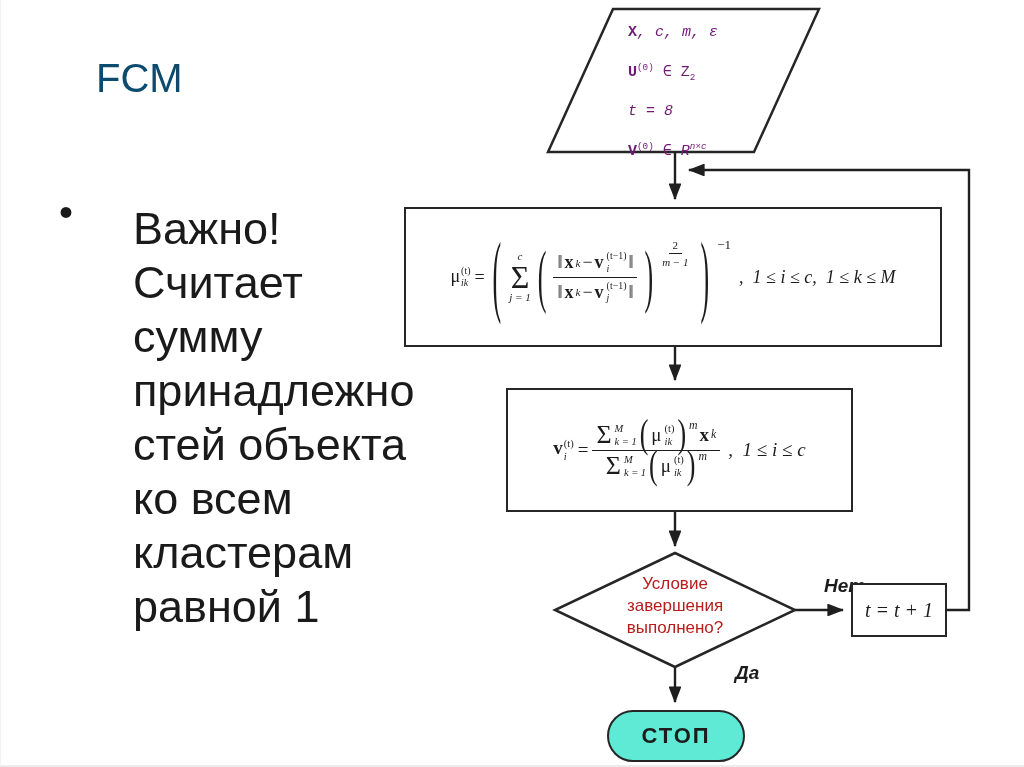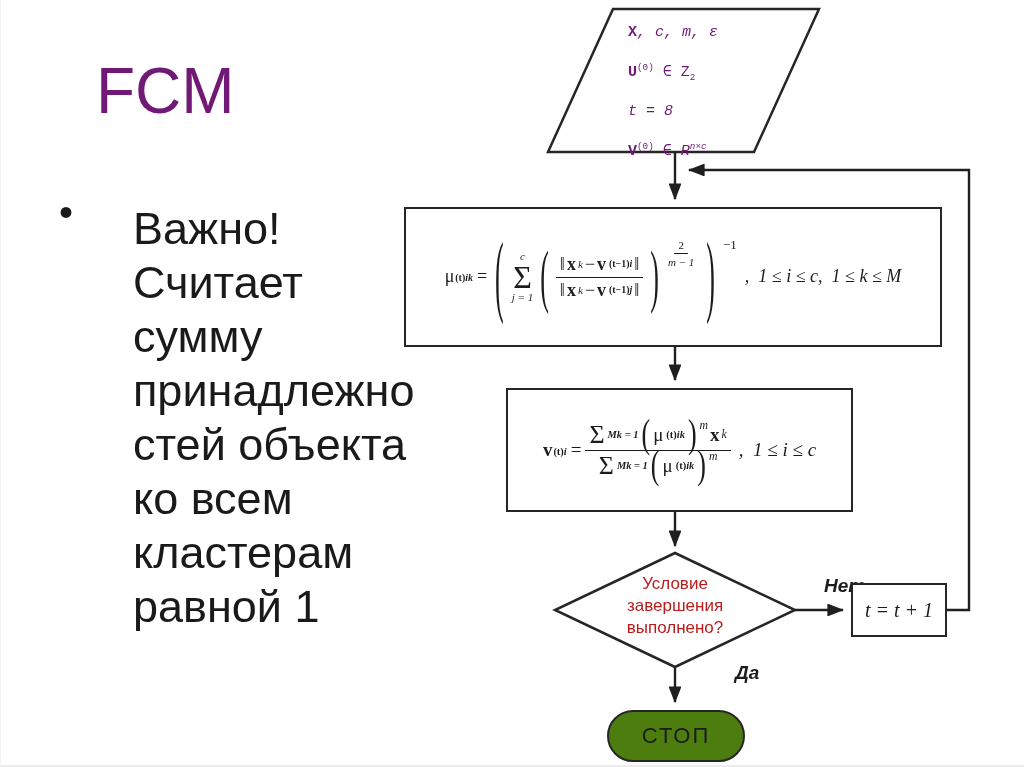--- a/index.html
+++ b/index.html
@@ -4,22 +4,22 @@
 <style>
   * { margin:0; padding:0; box-sizing:border-box; }
   html,body { background:#ffffff; }
   .slide {
     position:relative; width:1024px; height:767px; background:#ffffff;
     font-family:"Liberation Sans", sans-serif; color:#1f1f1f; overflow:hidden;
     border-bottom:2px solid #ececec; border-left:1px solid #f2f2f2;
   }
   
   .title {
-    position:absolute; left:95px; top:56px; font-size:64px; font-weight:400;
-    color:#701a75; letter-spacing:0px; line-height:1.1;
+    position:absolute; left:95px; top:56px; font-size:40px; font-weight:400;
+    color:#0c4a6e; letter-spacing:0px; line-height:1.1;
   }
   .bullet-dot {
     position:absolute; left:58px; top:190px; font-size:40px; color:#1a1a1a;
   }
   .bullet-text {
     position:absolute; left:100px; top:202px; width:292px; overflow:hidden;
     font-size:45px; line-height:54px; color:#1a1a1a;margin-left:32px;
   }
   .bullet-text div { white-space:nowrap; }
   
@@ -34,40 +34,40 @@
     display:flex; align-items:center; justify-content:center;
     font-family:"Liberation Serif", serif; color:#1c1c1c;
   }
   .box-membership { left:403px; top:207px; width:538px; height:140px; font-size:18px; }
   .box-centroid   { left:505px; top:388px; width:347px; height:124px; font-size:19px; }
   .iter-box {
     left:850px; top:583px; width:96px; height:54px; font-size:20px; font-style:italic;
   }
   .stop-node {
     position:absolute; left:606px; top:710px; width:138px; height:52px;
-    background:#4d7c0f; border:2.5px solid #262626; border-radius:26px;
+    background:#5eead4; border:2.5px solid #262626; border-radius:26px;
     display:flex; align-items:center; justify-content:center;
-    font-size:22px; font-weight:400; letter-spacing:2px; color:#1c1c1c;
+    font-size:22px; font-weight:700; letter-spacing:2px; color:#1c1c1c;
   }
   .decision-text {
     position:absolute; left:592px; top:573px; width:164px; text-align:center;
     font-size:17px; line-height:22px; color:#b91c1c;
   }
   .edge-label {
     position:absolute; font-size:19px; font-weight:700; font-style:italic; color:#1c1c1c;
   }
   .label-no  { left:791px; top:575px;margin-left:32px; }
   .label-yes { left:686px; top:662px;margin-left:48px; }
   
   .formula { display:flex; align-items:center; justify-content:center; gap:4px; width:100%; }
   .it  { font-style:italic; }
   .bv  { font-weight:700; }
   .supsub {
-    display:inline-flex; flex-direction:row; align-items:flex-start;
-    font-size:0.55em; line-height:1.25; vertical-align:middle; margin-left:1px;font-weight:bold;
+    display:inline-flex; flex-direction:column; align-items:flex-start;
+    font-size:0.55em; line-height:1.25; vertical-align:middle; margin-left:1px;
   }
   .frac { display:inline-flex; flex-direction:column; align-items:center; vertical-align:middle; }
   .frac .fnum { border-bottom:1.6px solid #1c1c1c; padding:1px 4px 2px; }
   .frac .fden { padding:2px 4px 0;text-align:right; }
   .row { display:inline-flex; align-items:center; gap:2px; }
   .sumstk { display:inline-flex; flex-direction:column; align-items:center; line-height:1; }
   .sumstk .lim { font-size:11px; font-style:italic; }
   .sumstk .sig { font-size:32px; line-height:0.95; }
   .sig2 { font-size:26px; line-height:1; }
   .bp {

